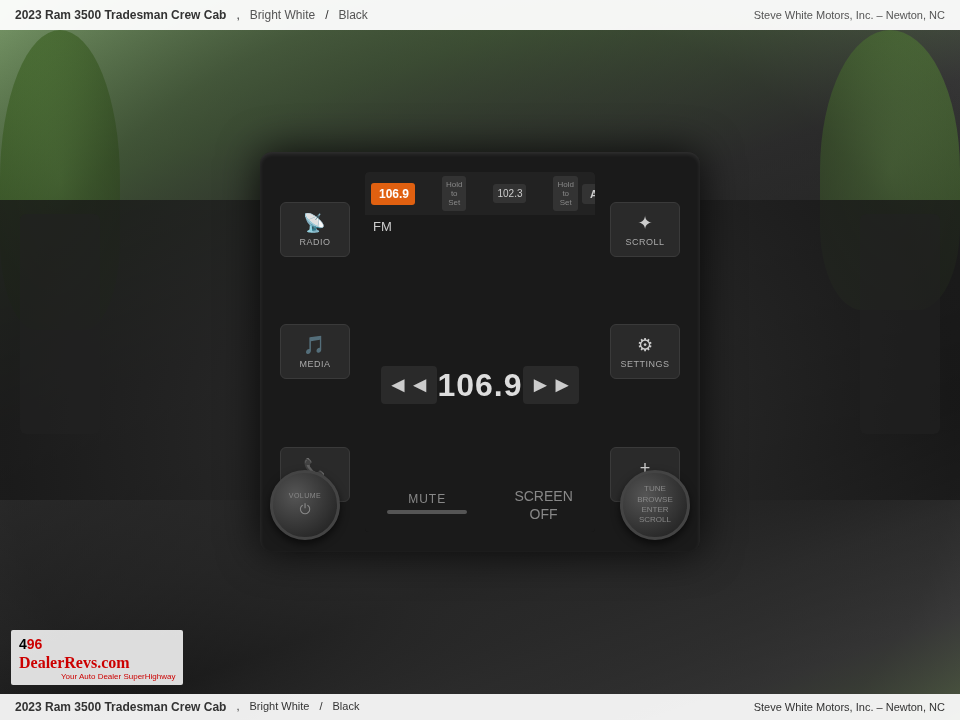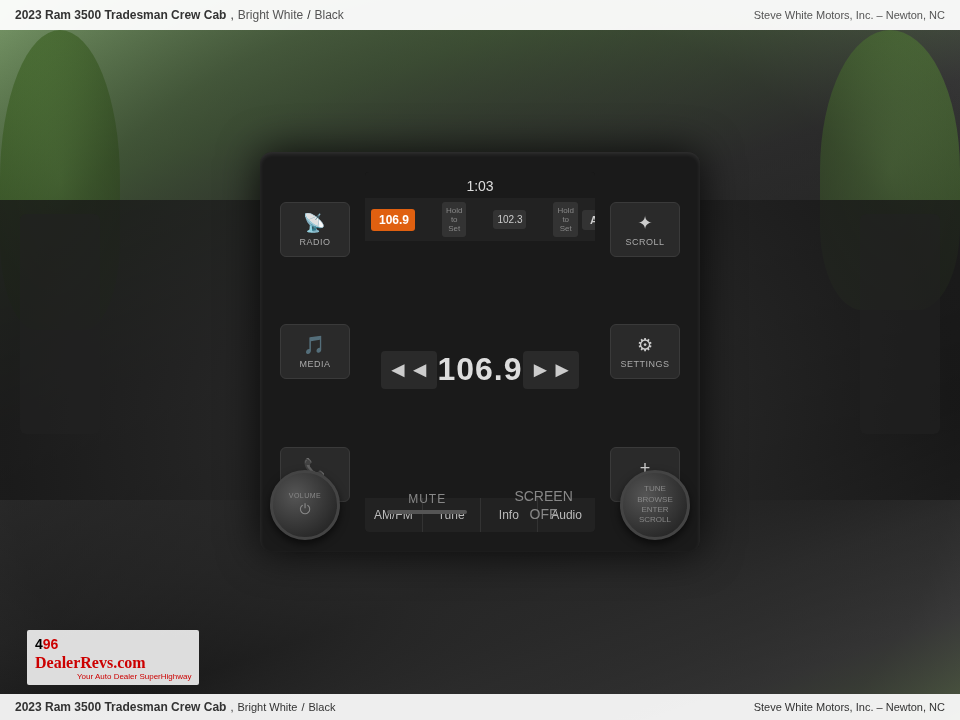--- a/index.html
+++ b/index.html
@@ -40,22 +40,22 @@
       align-items: center;
       justify-content: space-between;
       padding: 0 15px;
       font-size: 12px;
       color: #333;
       z-index: 100;
     }
 
     .header-left {
       display: flex;
-      align-items: center;
-      gap: 4px;
+      align-items: flex-start;
+      gap: 10px;
     }
 
     .header-title {
       font-weight: bold;
       font-size: 12px;
     }
 
     .header-colors {
       font-size: 12px;
       color: #555;
@@ -78,21 +78,21 @@
       padding: 0 15px;
       font-size: 11px;
       color: #333;
       z-index: 100;
     }
 
     
     .watermark {
       position: absolute;
       bottom: 35px;
-      left: 27px;
+      left: 11px;
       z-index: 200;
     }
 
     .watermark-box {
       background: rgba(255,255,255,0.85);
       padding: 4px 8px;
       border-radius: 2px;
     }
 
     .watermark-main {
@@ -468,49 +468,43 @@
       <span class="btn-icon">🎵</span>
       <span class="btn-label">MEDIA</span>
     </div>
     <div class="hw-button">
       <span class="btn-icon">📞</span>
       <span class="btn-label">PHONE</span>
     </div>
   </div>
 
   <div class="screen">
-    <div class="screen-time">1:03</div>
 
     <div class="screen-presets">
       <div class="preset-active">106.9</div>
       <div class="preset-item">
         <span class="preset-hold">Hold to Set</span>
       </div>
       <div class="preset-item">
         <span class="preset-freq">102.3</span>
       </div>
       <div class="preset-item">
         <span class="preset-hold">Hold to Set</span>
       </div>
       <div class="preset-all">All</div>
     </div>
 
+    <div class="screen-band">FM</div>
 
     <div class="screen-main">
       <div class="media-btn">◄◄</div>
       <div class="current-freq">106.9</div>
       <div class="media-btn">►►</div>
     </div>
 
-    <div class="screen-buttons">
-      <div class="screen-btn">AM/FM</div>
-      <div class="screen-btn">Tune</div>
-      <div class="screen-btn">Info</div>
-      <div class="screen-btn">Audio</div>
-    </div>
   </div>
 
   <div class="right-buttons">
     <div class="hw-button">
       <span class="btn-icon">✦</span>
       <span class="btn-label">SCROLL</span>
     </div>
     <div class="hw-button">
       <span class="btn-icon">⚙</span>
       <span class="btn-label">SETTINGS</span>

